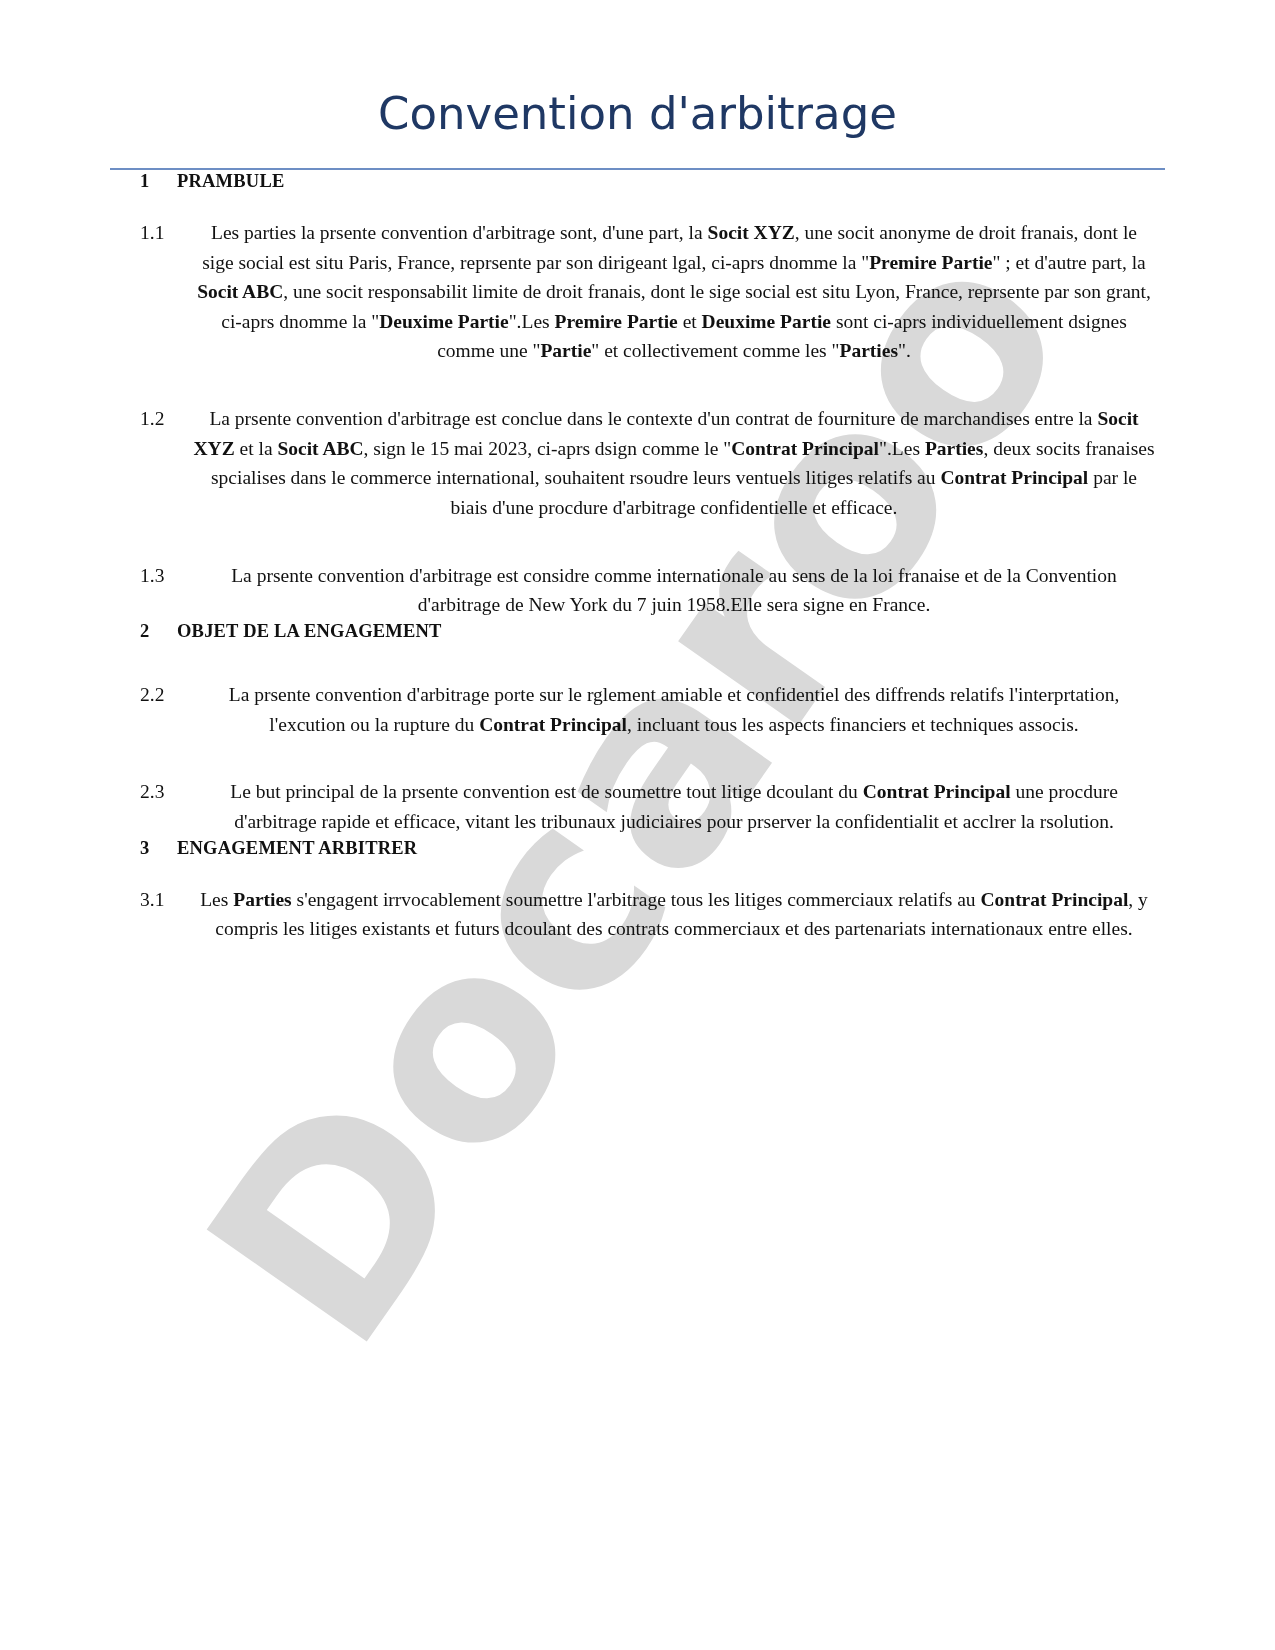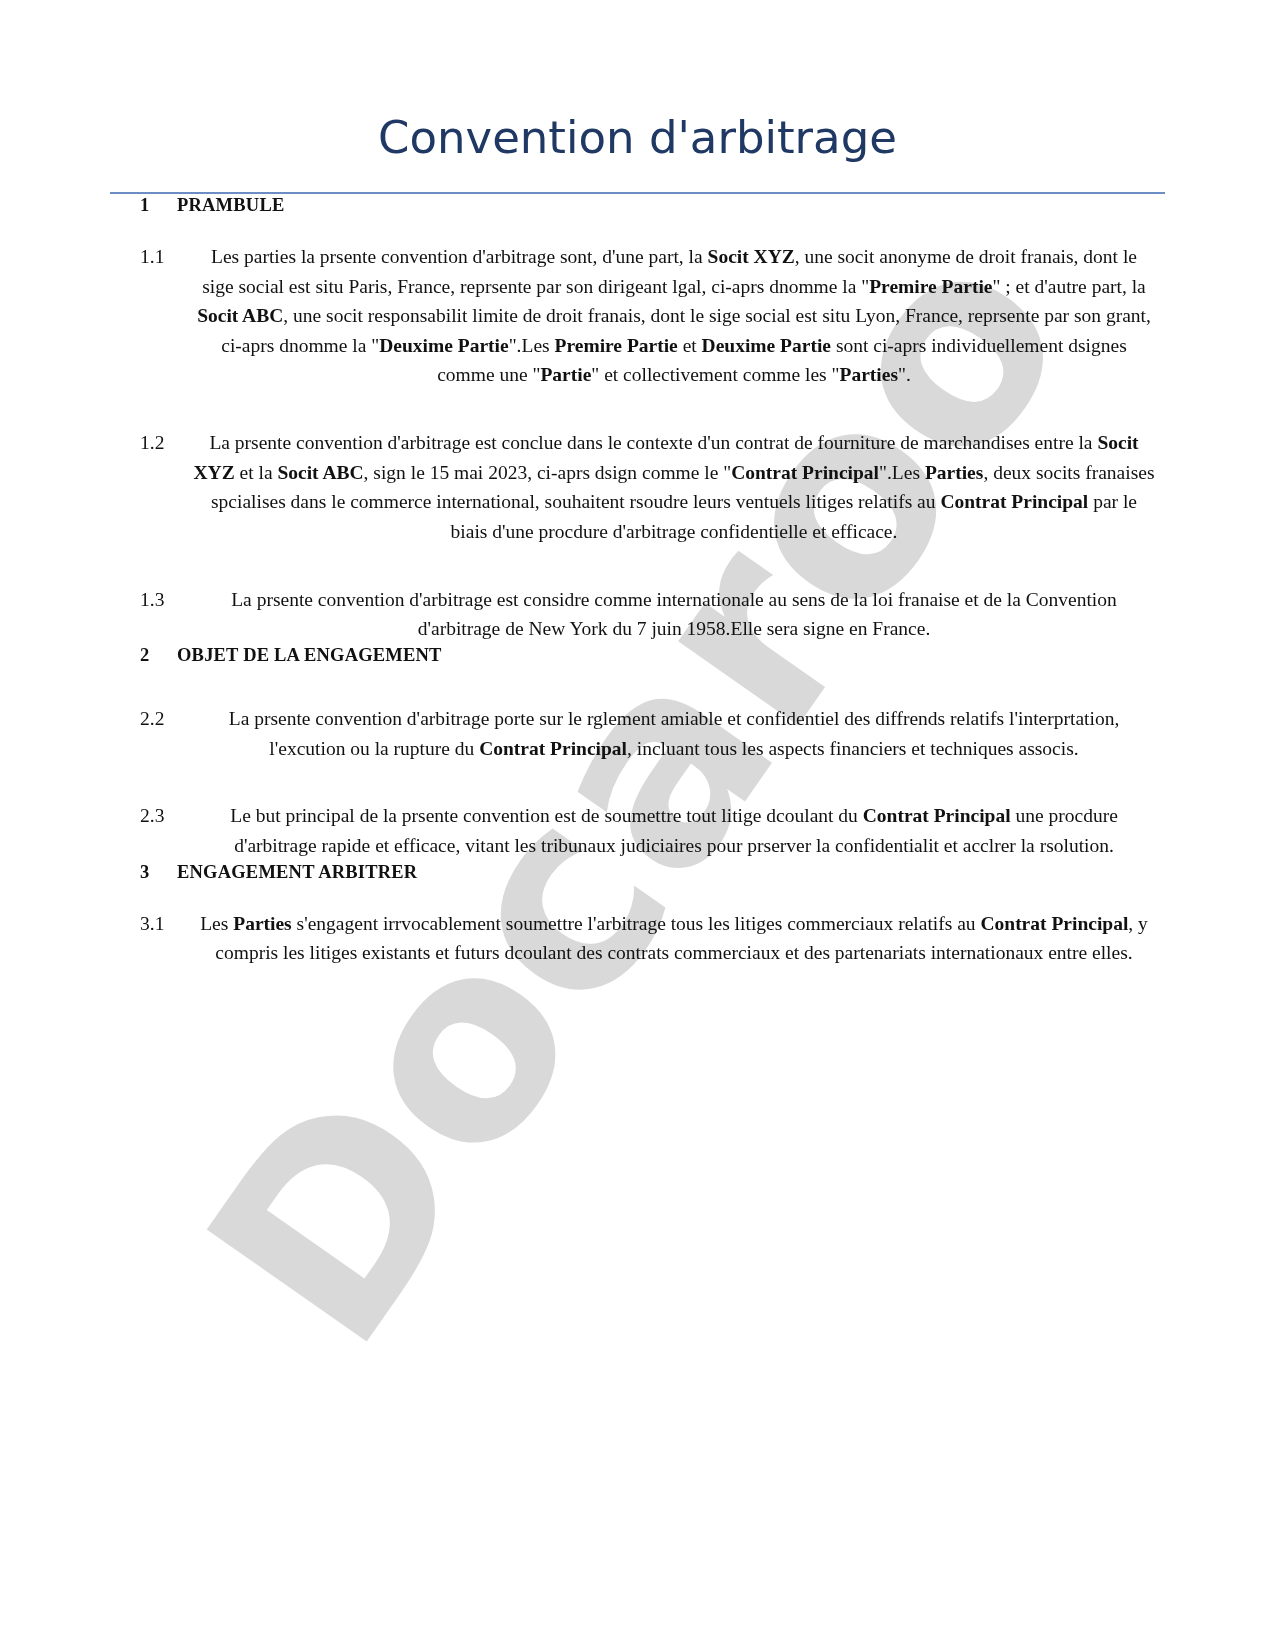--- a/index.html
+++ b/index.html
@@ -39,21 +39,21 @@
     color: #d9d9d9;
     white-space: nowrap;
     line-height: 1;
     opacity: 1;
   }
 
   
   .doc-title-wrap {
     position: relative;
     z-index: 2;
-    padding-top: 112px;
+    padding-top: 88px;
   }
   .doc-title {
     font-family: "DejaVu Sans", sans-serif;
     font-weight: 400;
     font-size: 45px;
     color: #1f3864;
     text-align: center;
     line-height: 1.15;
     letter-spacing: 0px;
   }

